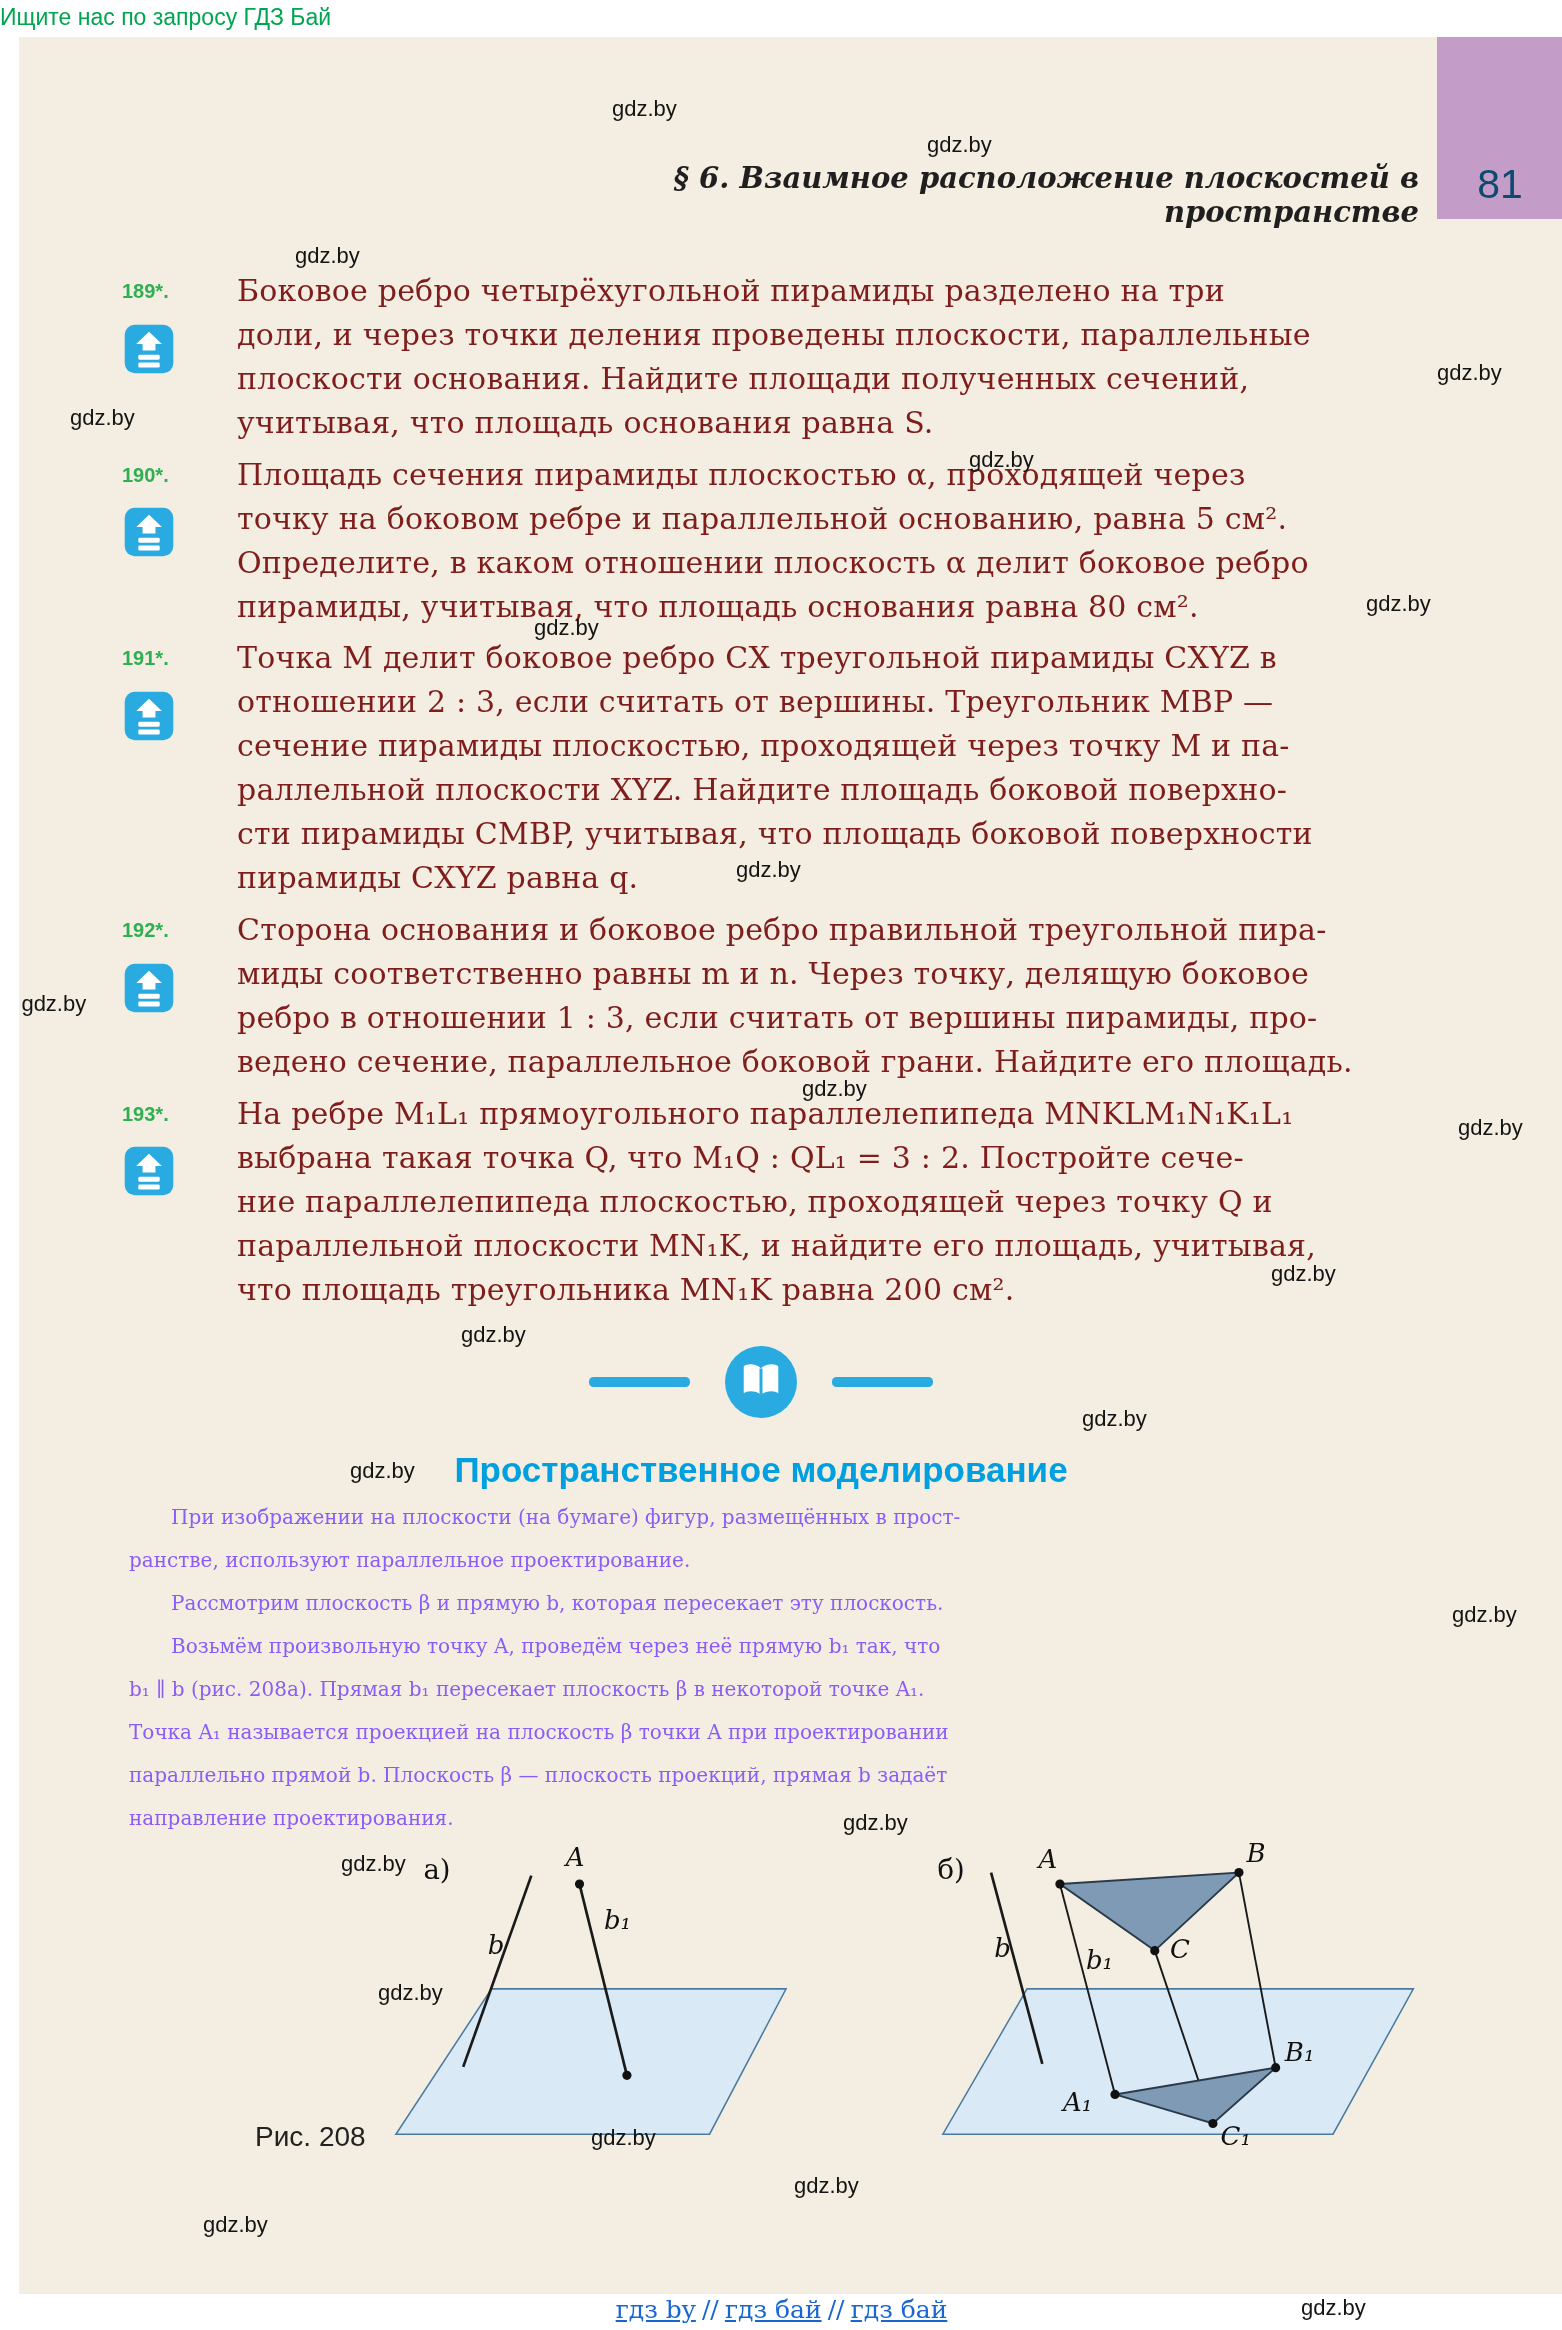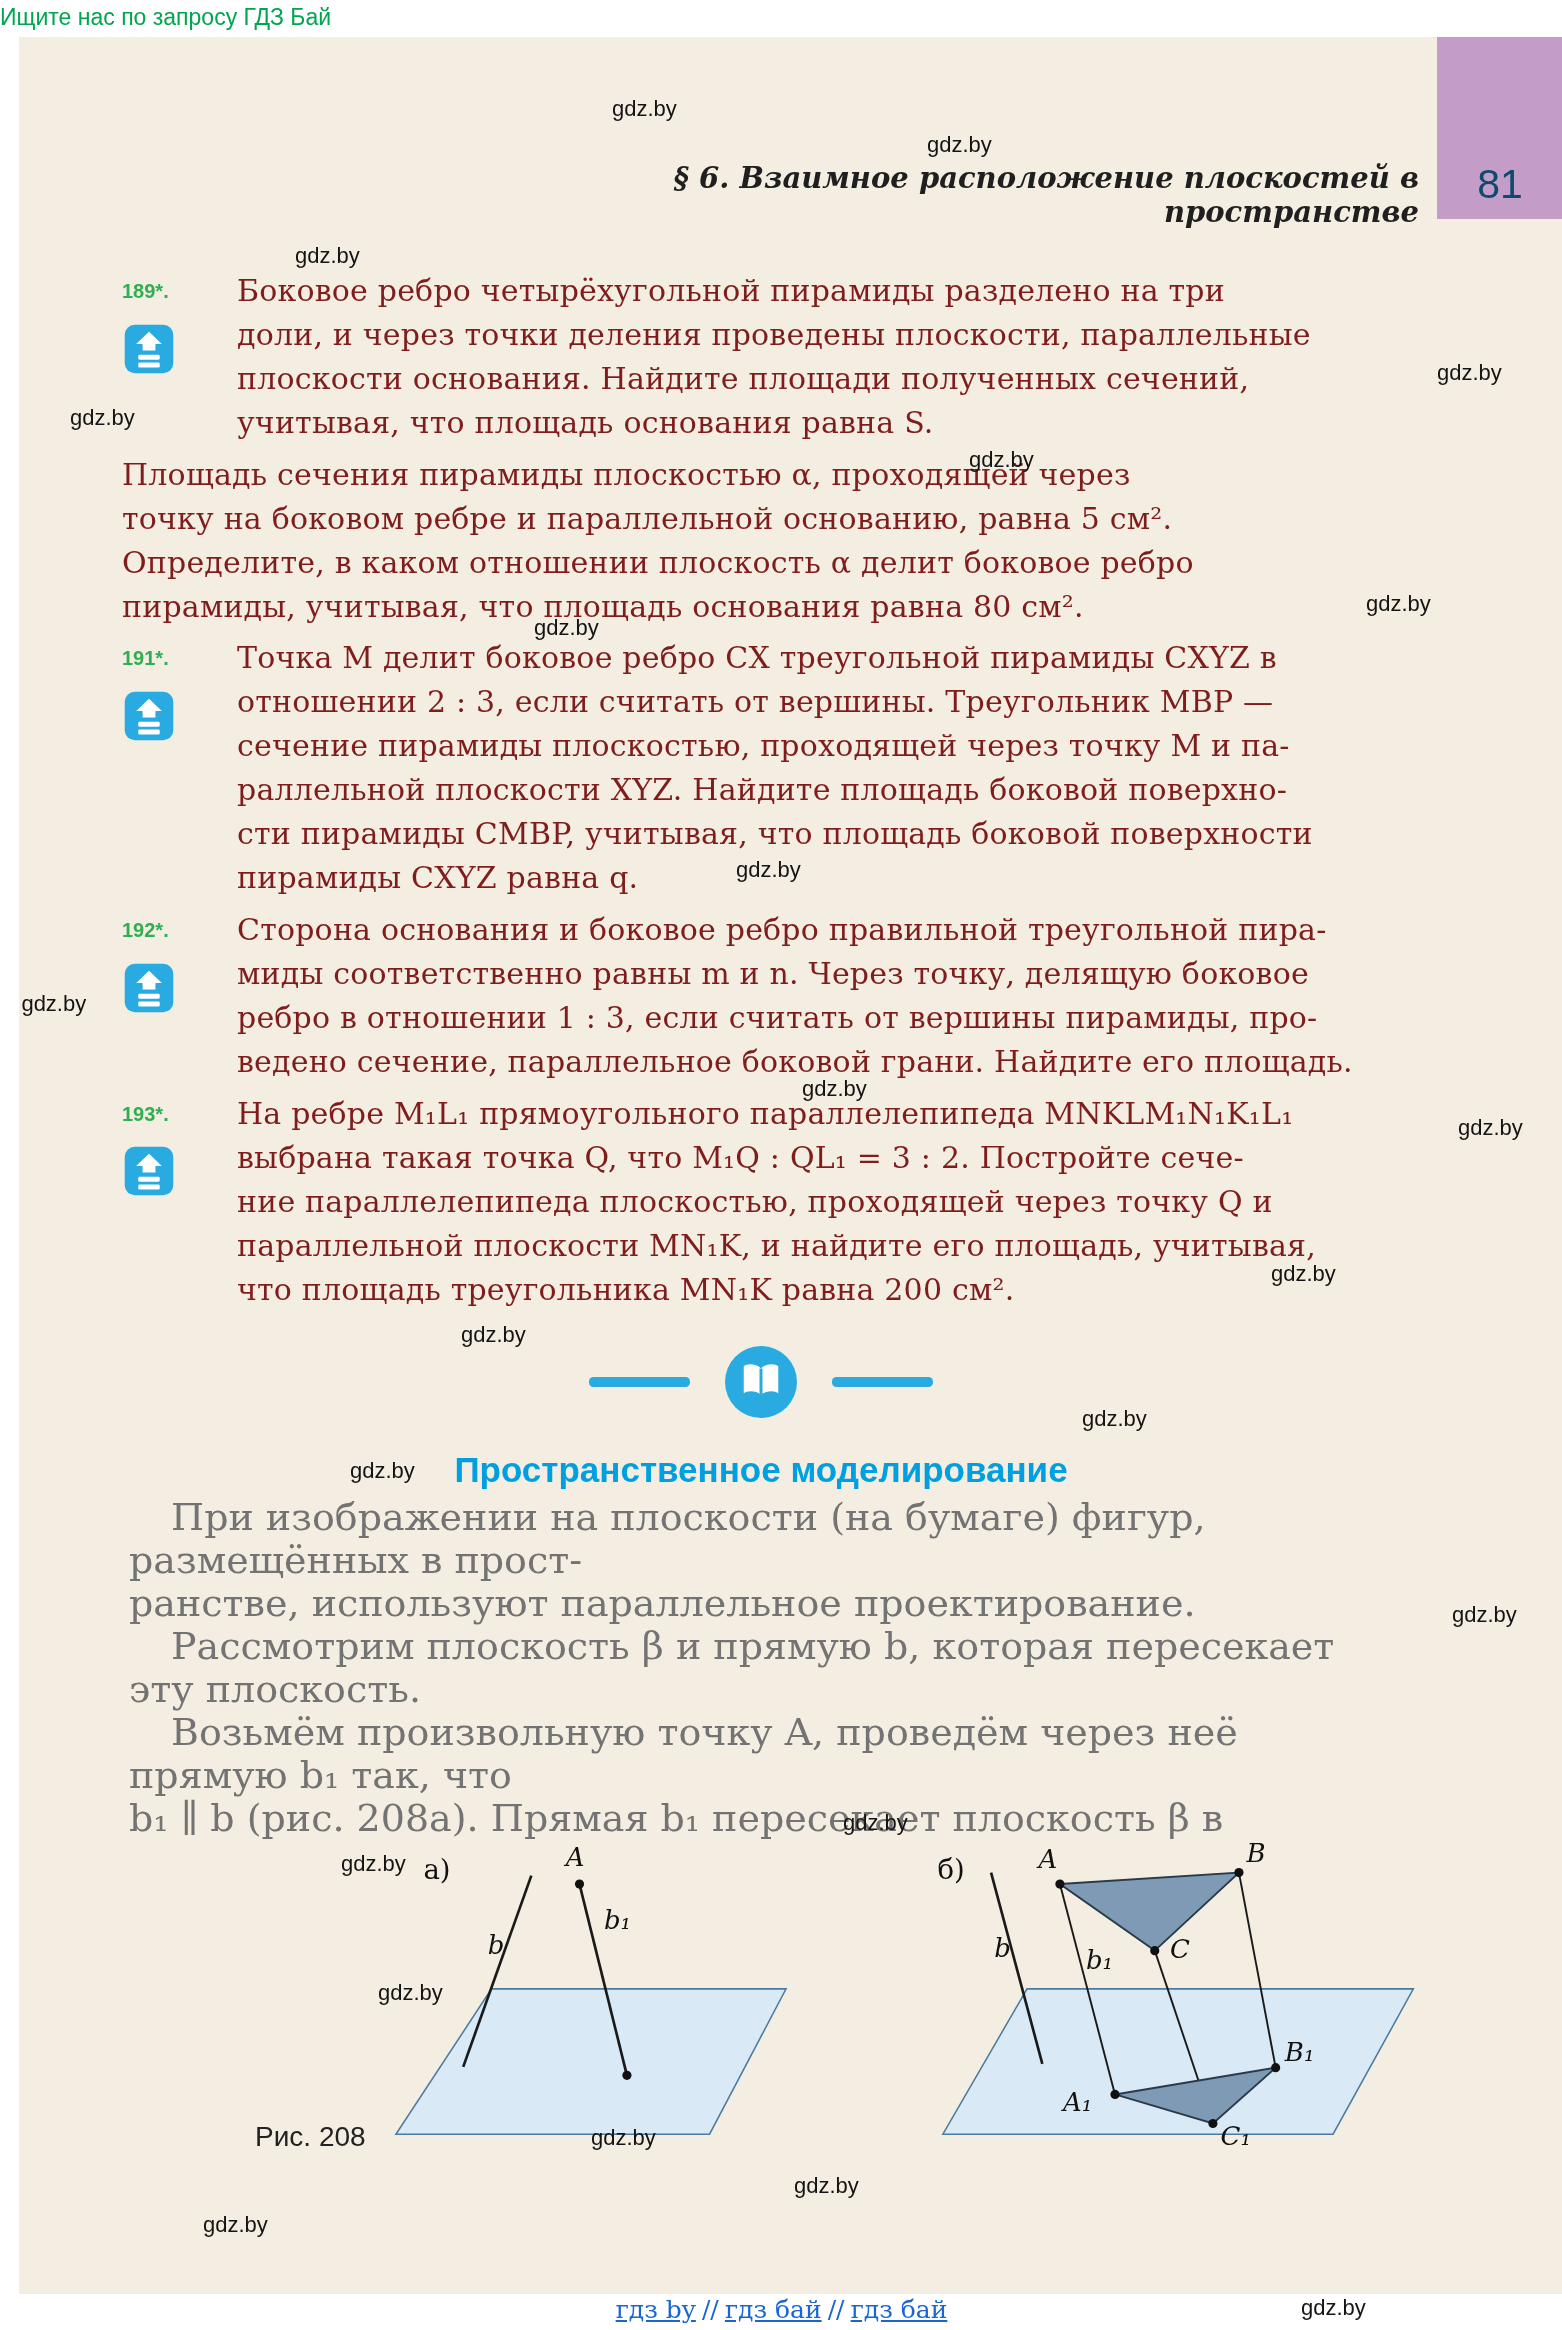--- a/index.html
+++ b/index.html
@@ -53,21 +53,21 @@
     width:72px; height:72px; border-radius:50%; background:#29abe2;
     display:flex; align-items:center; justify-content:center;
   }
   .sec-title {
     position:absolute; left:0; top:1450px; width:1522px; text-align:center;
     font-family:"Liberation Sans",sans-serif; font-weight:bold;
     font-size:35px; color:#00a0e0;
   }
   .paras { position:absolute; left:129px; top:1496px; width:1266px; height:346px; overflow:hidden; }
   .paras p {
-    margin:0; font-size:38px; line-height:43px; color:#737373;
+    margin:0; font-size:20px; line-height:43px; color:#8b5cf6;
     text-indent:42px; white-space:pre-line;
   }
   .figure-wrap { position:absolute; left:327px; top:1842px; width:1117px; height:306px; }
   .plane { fill:#d9eaf6; stroke:#4a7aa0; stroke-width:2; }
   .tri { fill:#7e9ab4; stroke:#2a3a4a; stroke-width:2.5; }
   .fline { stroke:#1a1a1a; stroke-width:3.5; }
   .fthin { stroke:#1a1a1a; stroke-width:2.5; }
   .fdot { fill:#111111; }
   .fmath { font-family:"DejaVu Serif",serif; font-style:italic; font-size:34px; fill:#111; }
   .flabel { font-family:"DejaVu Serif",serif; font-size:36px; fill:#111; }
@@ -120,20 +120,31 @@
             </svg>
         </span>
       </div>
       <div class="ptext">Боковое ребро четырёхугольной пирамиды разделено на три
 доли, и через точки деления проведены плоскости, параллельные
 плоскости основания. Найдите площади полученных сечений,
 учитывая, что площадь основания равна S.</div>
     </div>
 
     <div class="problem">
+      <div class="pnum-col">
+        <div class="pnum">190*.</div>
+        <span class="picon">
+          <svg viewBox="0 0 70 70" width="50" height="50">
+              <rect x="1" y="1" width="68" height="68" rx="14" fill="#29abe2"></rect>
+              <polygon points="35,11 53,28 44,28 44,37 26,37 26,28 17,28" fill="#fff"></polygon>
+              <rect x="20" y="43" width="30" height="7" rx="2" fill="#fff"></rect>
+              <rect x="20" y="54" width="30" height="7" rx="2" fill="#fff"></rect>
+            </svg>
+        </span>
+      </div>
       <div class="ptext">Площадь сечения пирамиды плоскостью α, проходящей через
 точку на боковом ребре и параллельной основанию, равна 5 см².
 Определите, в каком отношении плоскость α делит боковое ребро
 пирамиды, учитывая, что площадь основания равна 80 см².</div>
     </div>
 
     <div class="problem">
       <div class="pnum-col">
         <div class="pnum">191*.</div>
         <span class="picon">

